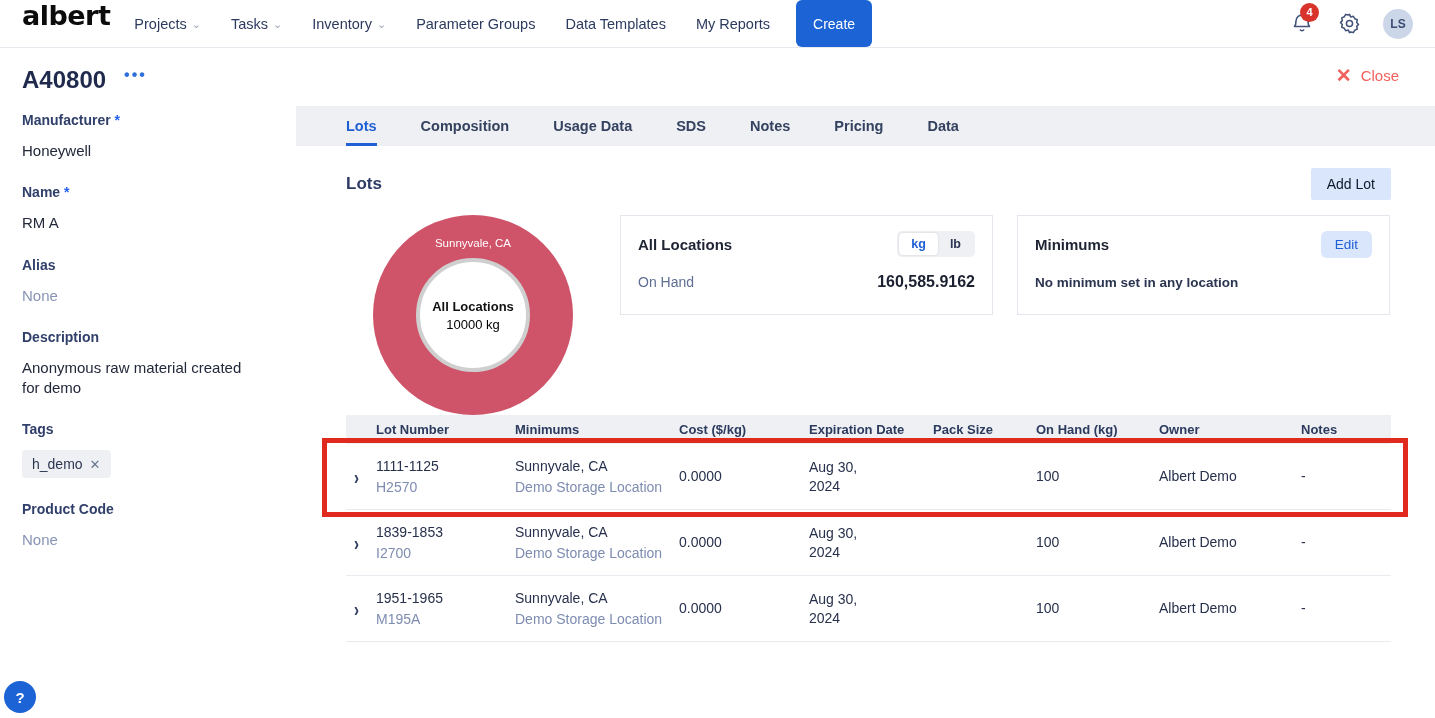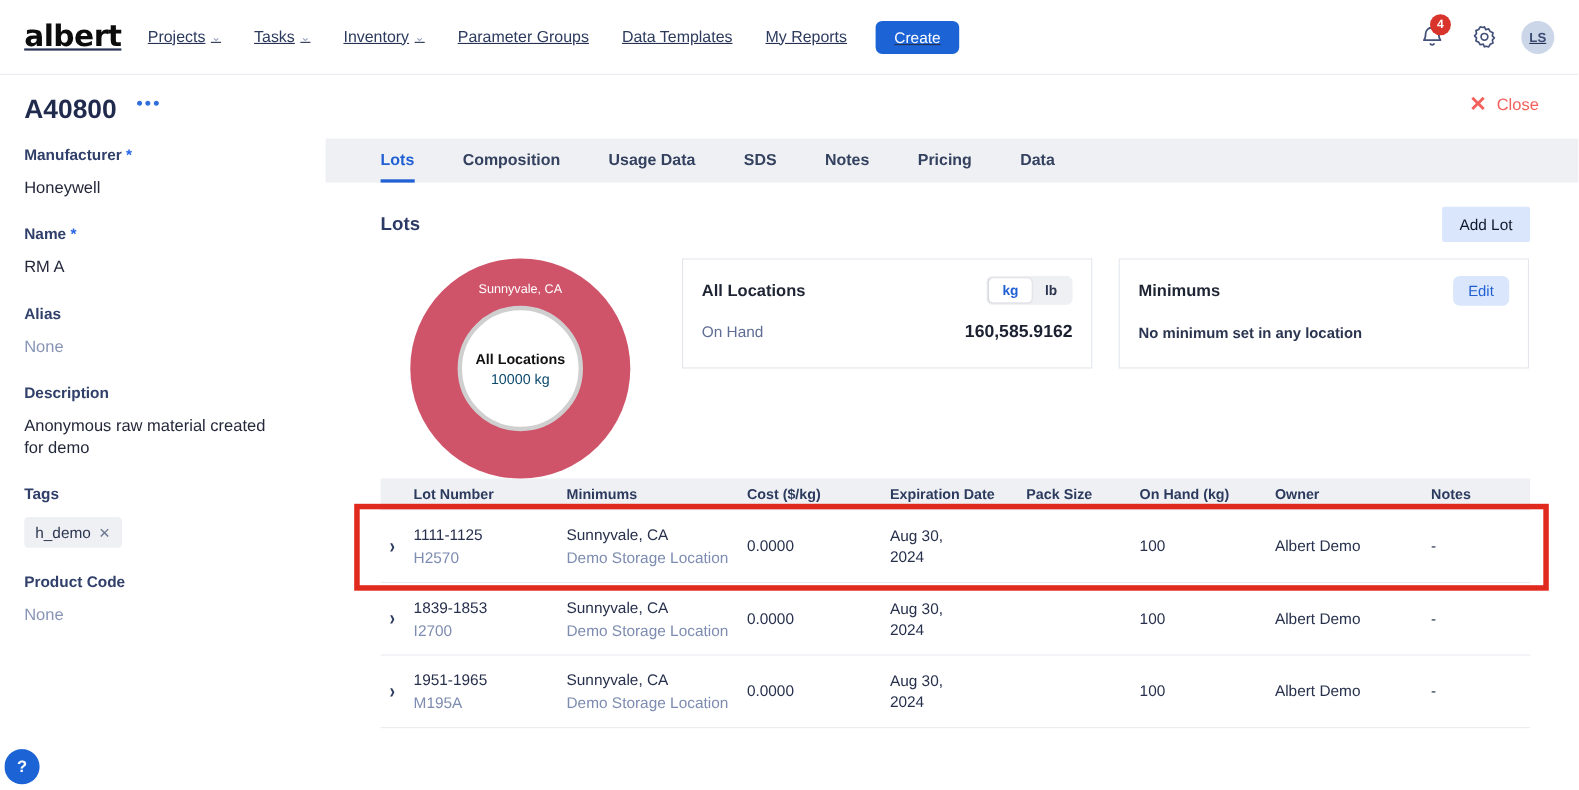--- a/index.html
+++ b/index.html
@@ -1,21 +1,21 @@
 <!DOCTYPE html>
 <html><head>
 <meta charset="utf-8">
 <style>
   * { margin: 0; padding: 0; box-sizing: border-box; }
   html, body { width: 1435px; height: 718px; overflow: hidden; background: #fff;
     font-family: "Liberation Sans", sans-serif; color: #273253; }
 
   
-  .topnav { height: 68px; display: flex; align-items: center; padding: 0 22px;
-    border-bottom: 1px solid #e8eaef; background: #fff; text-decoration: underline; }
+  .topnav { height: 48px; display: flex; padding: 0 22px;
+    border-bottom: 1px solid #e8eaef; background: #fff; }
   .logo { font-size: 27px; font-weight: 600; color: #0c0c0c; letter-spacing: -0.5px;
     margin-right: 24px; font-family: "DejaVu Sans", sans-serif; }
   .nav-items { display: flex; align-items: center; gap: 30px; }
   .nav-item { font-size: 14.5px; font-weight: 500; color: #2c3a5e; cursor: pointer;
     display: flex; align-items: center; gap: 5px; white-space: nowrap; }
   .nav-caret { color: #9aa5bd; font-size: 11px; line-height: 1; margin-top: 2px; }
   .create-btn { margin-left: 26px; background: #1c63d5; color: #fff; font-size: 14px;
     font-weight: 500; border: none; border-radius: 6px; padding: 7px 17px; cursor: pointer; }
   .nav-right { margin-left: auto; display: flex; align-items: center; gap: 22px; }
   .bell-wrap { position: relative; width: 26px; height: 26px; }
@@ -66,21 +66,21 @@
   
   .summary-row { display: flex; margin-top: 15px; }
   .donut-wrap { width: 254px; flex: 0 0 254px; display: flex; justify-content: center; }
   .donut { position: relative; width: 200px; height: 200px; border-radius: 50%; }
   .donut-slice-label { position: absolute; top: 22px; left: 0; right: 0; text-align: center;
     color: #fff; font-size: 11.5px; }
   .donut-hole { position: absolute; left: 50%; top: 50%; transform: translate(-50%, -50%);
     width: 114px; height: 114px; background: #fff; border: 4px solid #cfcfcf; border-radius: 50%;
     display: flex; flex-direction: column; align-items: center; justify-content: center; }
   .donut-center-label { font-size: 13px; font-weight: 700; color: #111; }
-  .donut-center-value { font-size: 13px; color: #0c4a6e; margin-top: 3px; }
+  .donut-center-value { font-size: 13px; color: #000000; margin-top: 3px; }
 
   .cards { display: flex; gap: 24px; flex: 1 1 auto; margin-left: 20px; }
   .card { border: 1px solid #e3e6ec; background: #fff; width: 373px; height: 100px;
     padding: 15px 17px; }
   .card-head { display: flex; align-items: center; }
   .card-title { font-size: 15px; font-weight: 700; color: #1e2433; }
   .unit-toggle { margin-left: auto; background: #eef0f4; border-radius: 5px; padding: 2px;
     display: flex; }
   .unit { font-size: 12.5px; font-weight: 700; padding: 4px 12px; border-radius: 4px;
     color: #2b3throw550; cursor: pointer; color: #2b3550; }

